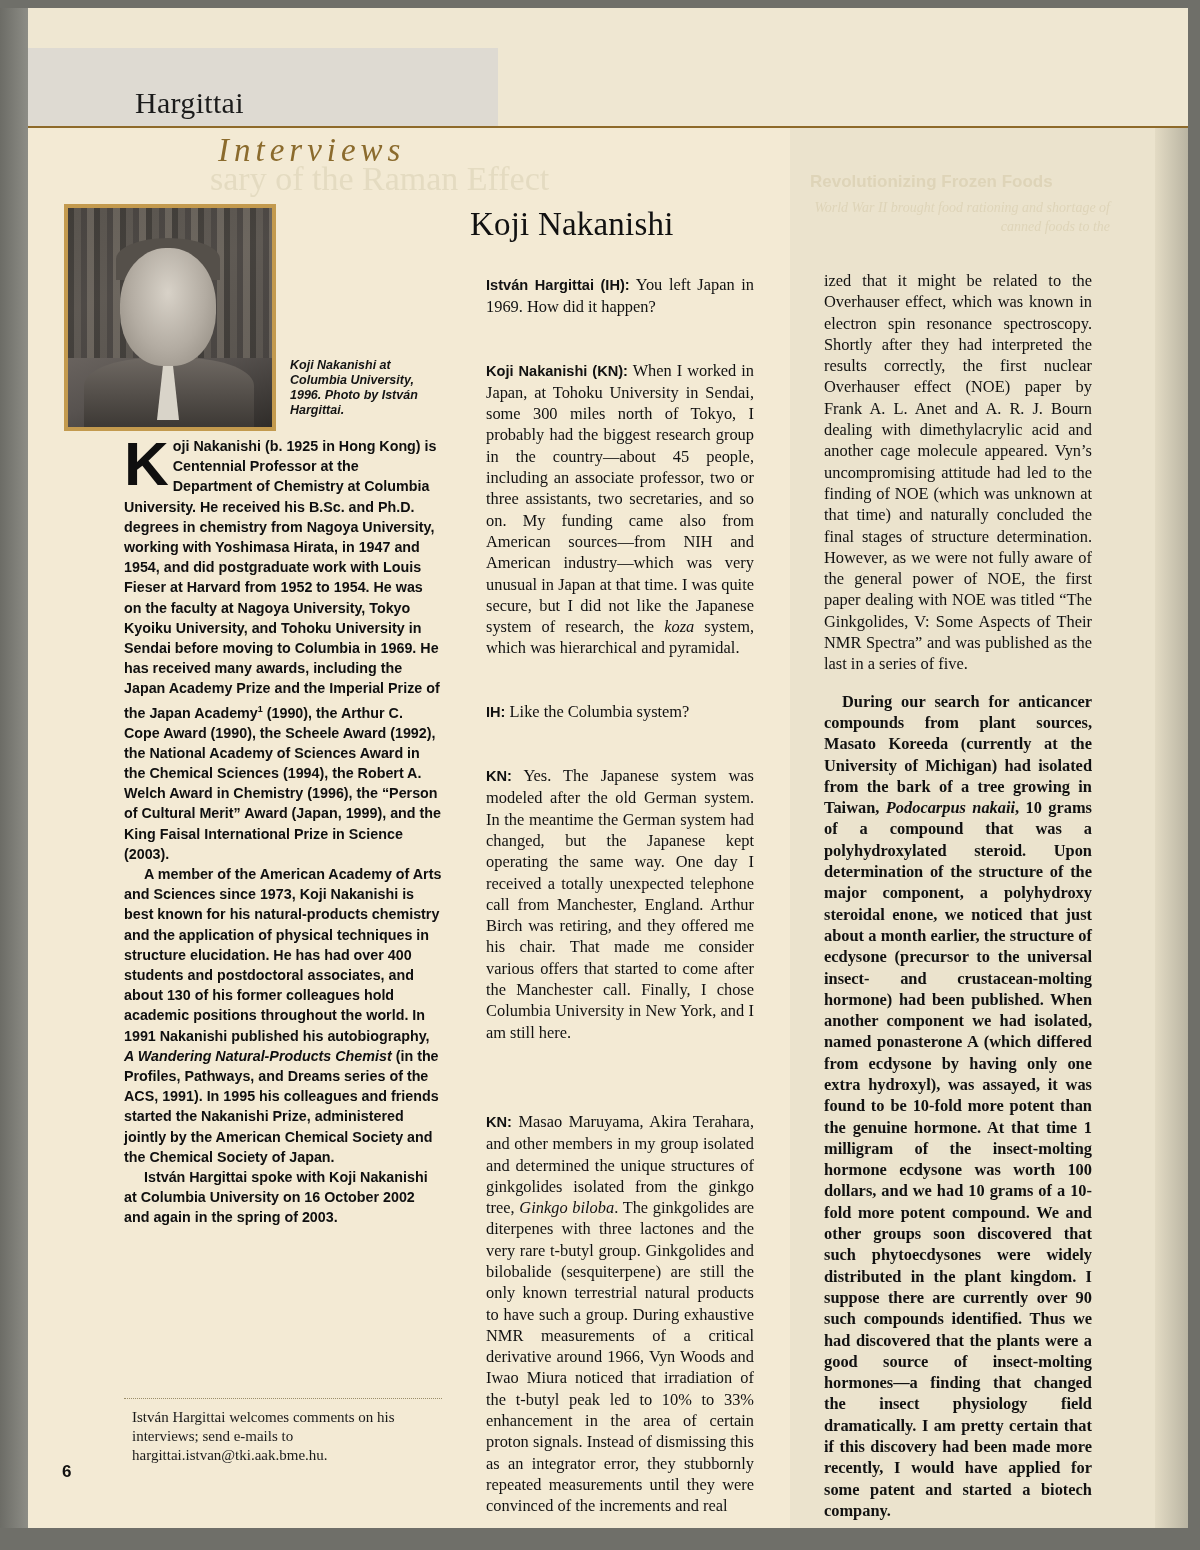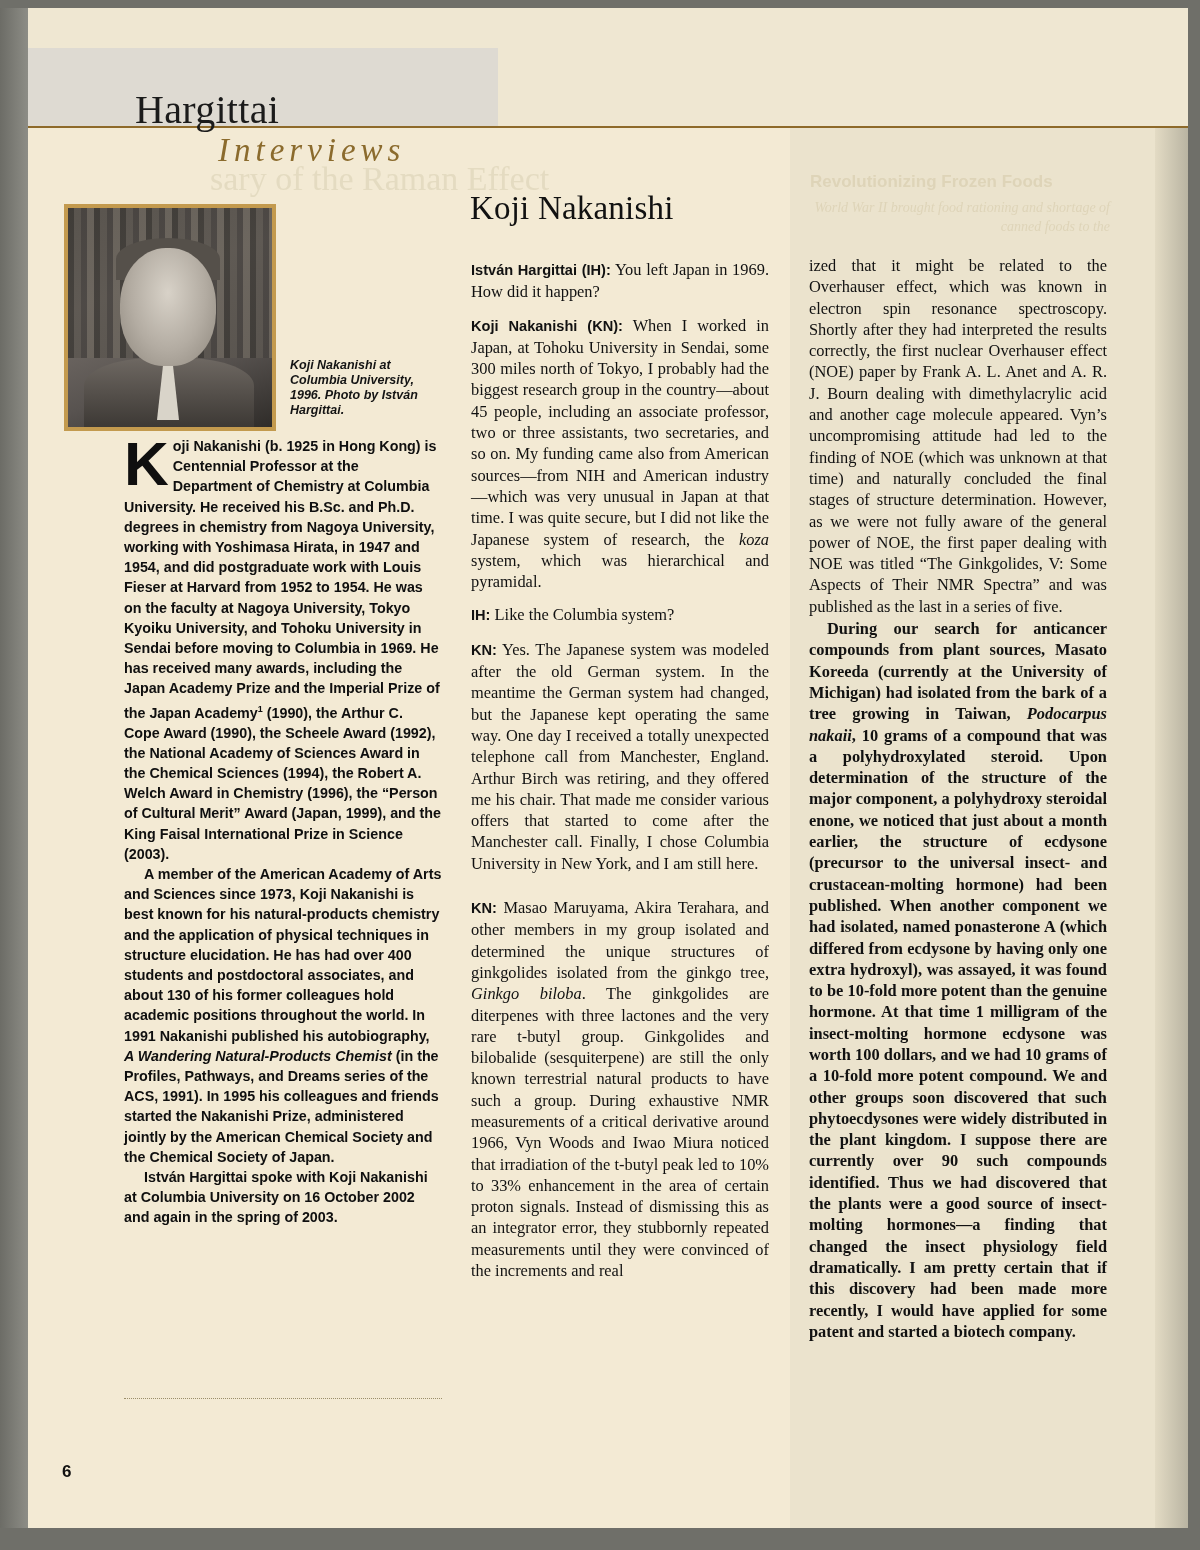--- a/index.html
+++ b/index.html
@@ -105,21 +105,21 @@
     left: 28px;
     top: 126px;
     width: 1160px;
     height: 2px;
     background: #8e6a2a;
   }
   .masthead-1 {
     position: absolute;
     left: 135px;
     top: 86px;
-    font-size: 40px;
+    font-size: 30px;
     color: #1b1b1b;
     letter-spacing: .3px;
   }
   .masthead-2 {
     position: absolute;
     left: 190px;
     top: 132px;
     font-size: 33px;
     font-style: italic;
     letter-spacing: 5px;
@@ -260,35 +260,35 @@
     transform-origin: left top;
     font-family: "Liberation Serif", serif;
     font-style: italic;
     font-size: 13.5px;
     color: #111;
   }
   
   .headline {
     position: absolute;
     left: 470px;
-    top: 190px;
+    top: 206px;
     font-size: 33px;
     color: #111;
     letter-spacing: .2px;
   }
   
   .col {
     position: absolute;
     font-family: "Liberation Serif", serif;
     font-size: 16.4px;
     line-height: 21.3px;
     color: #111;
     text-align: justify;
   }
-  .col p { margin: 1px; }
+  .col p { margin: 16px; }
   .col2 { left: 470px; top: 258px; width: 300px; }
   .col3 { left: 808px; top: 254px; width: 300px; }
   .spk {
     font-family: "Liberation Sans", sans-serif;
     font-weight: bold;
     font-size: 14.6px;
   }
   .indent { text-indent: 18px; font-weight: bold; }
   i { font-style: italic; }
   sup { font-size: 9px; vertical-align: super; }
@@ -346,20 +346,21 @@
 
   <div class="headline">Koji Nakanishi</div>
 
   <div class="col-left">
     <p><span class="dropcap">K</span><span>oji Nakanishi (b. 1925 in Hong Kong) is Centennial Professor at the Department of Chemistry at Columbia University. He received his B.Sc. and Ph.D. degrees in chemistry from Nagoya University, working with Yoshimasa Hirata, in 1947 and 1954, and did postgraduate work with Louis Fieser at Harvard from 1952 to 1954. He was on the faculty at Nagoya University, Tokyo Kyoiku University, and Tohoku University in Sendai before moving to Columbia in 1969. He has received many awards, including the Japan Academy Prize and the Imperial Prize of the Japan Academy</span><sup>1</sup><span> (1990), the Arthur C. Cope Award (1990), the Scheele Award (1992), the National Academy of Sciences Award in the Chemical Sciences (1994), the Robert A. Welch Award in Chemistry (1996), the “Person of Cultural Merit” Award (Japan, 1999), and the King Faisal International Prize in Science (2003).</span></p>
     <p><span>A member of the American Academy of Arts and Sciences since 1973, Koji Nakanishi is best known for his natural-products chemistry and the application of physical techniques in structure elucidation. He has had over 400 students and postdoctoral associates, and about 130 of his former colleagues hold academic positions throughout the world. In 1991 Nakanishi published his autobiography, </span><i>A Wandering Natural-Products Chemist</i><span> (in the Profiles, Pathways, and Dreams series of the ACS, 1991). In 1995 his colleagues and friends started the Nakanishi Prize, administered jointly by the American Chemical Society and the Chemical Society of Japan.</span></p>
     <p>István Hargittai spoke with Koji Nakanishi at Columbia University on 16 October 2002 and again in the spring of 2003.</p>
   </div>
 
   <div class="dotted-rule"></div>
+  <div class="note">István Hargittai welcomes comments on his interviews; send e-mails to hargittai.istvan@tki.aak.bme.hu.</div>
 
   <div class="folio">6</div>
 
   <div class="side-label-italic">Fall 2003</div>
 
   <div class="col col2">
     <p><span class="spk">István Hargittai (IH):</span><span> You left Japan in 1969. How did it happen?</span></p>
     <p style="height:10px"></p>
     <p><span class="spk">Koji Nakanishi (KN):</span><span> When I worked in Japan, at Tohoku University in Sendai, some 300 miles north of Tokyo, I probably had the biggest research group in the country—about 45 people, including an associate professor, two or three assistants, two secretaries, and so on. My funding came also from American sources—from NIH and American industry—which was very unusual in Japan at that time. I was quite secure, but I did not like the Japanese system of research, the </span><i>koza</i><span> system, which was hierarchical and pyramidal.</span></p>
     <p style="height:10px"></p>

